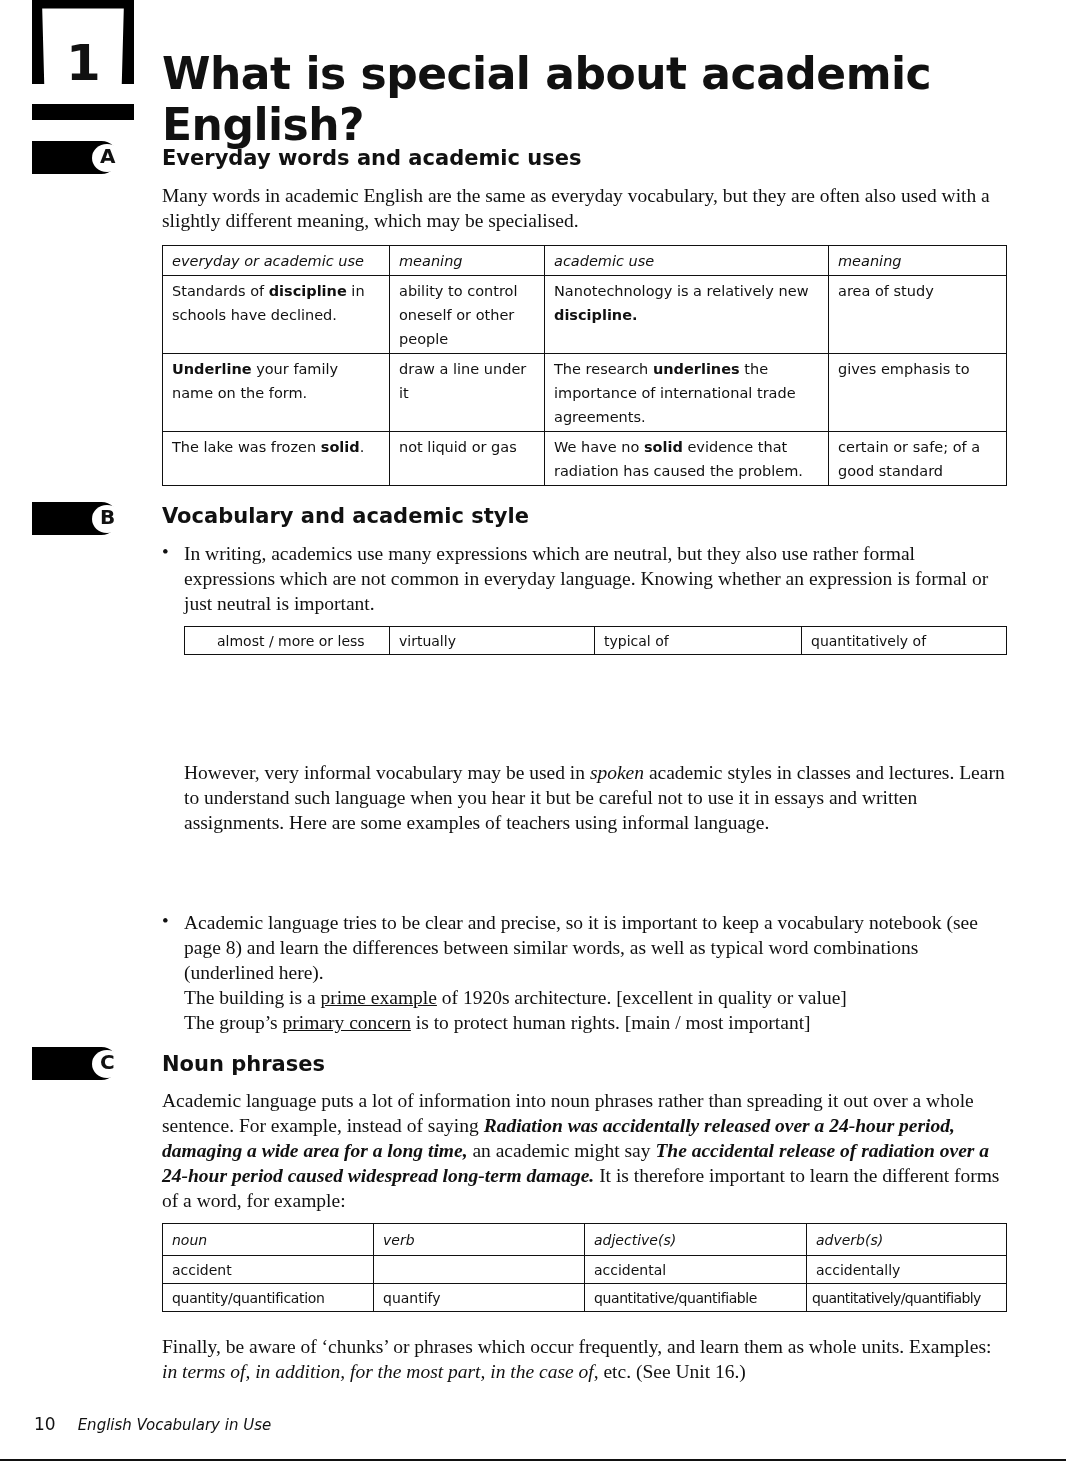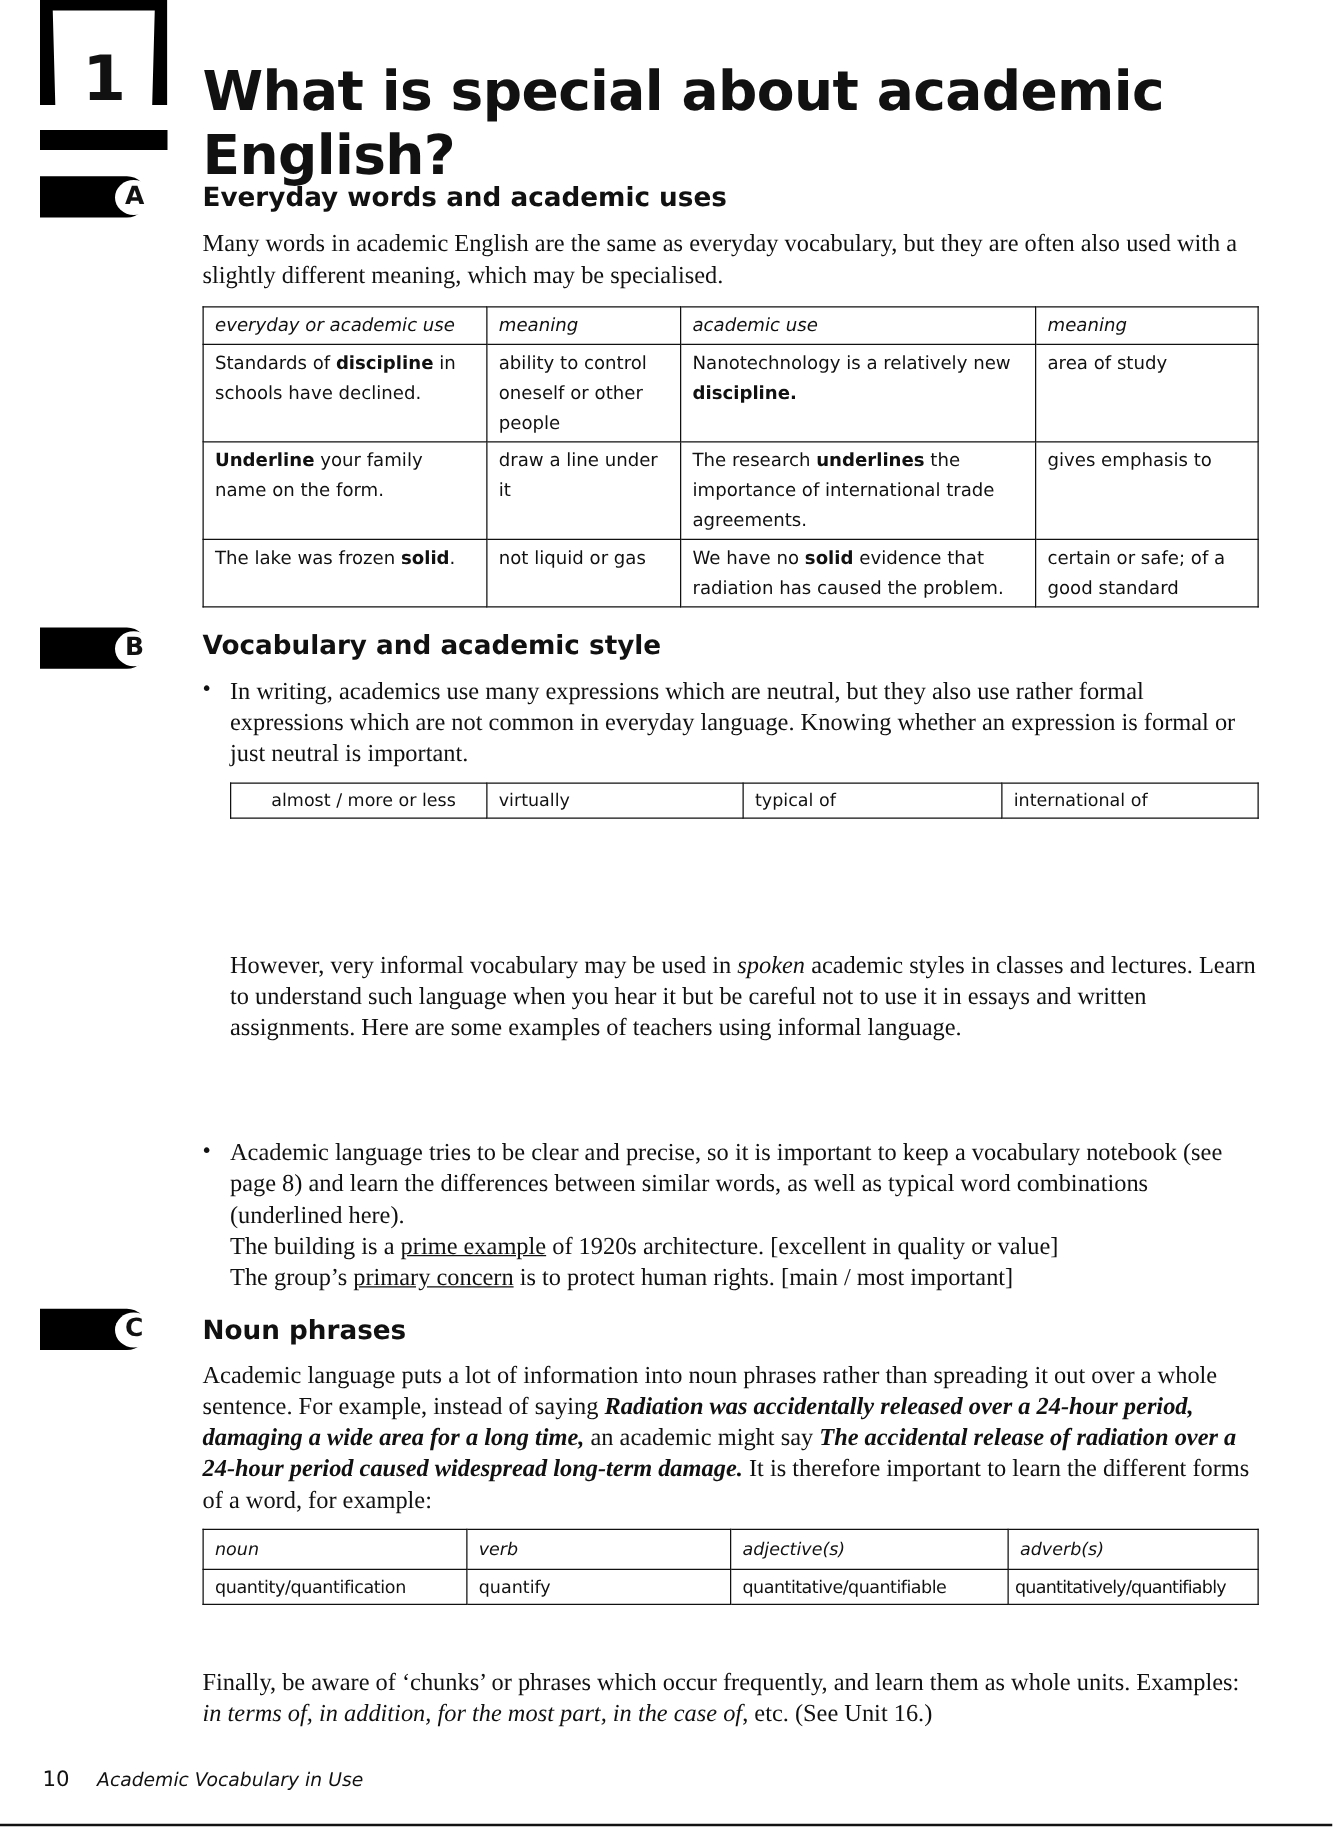--- a/index.html
+++ b/index.html
@@ -101,21 +101,21 @@
       <col style="width:205px">
       <col style="width:205px">
       <col style="width:207px">
       <col>
     </colgroup>
   <tbody>
   <tr>
     <td style="line-height:22px;padding-left:32px;">almost / more or less</td>
     <td style="line-height:22px;">virtually</td>
     <td style="line-height:22px;">typical of</td>
-    <td style="line-height:22px;">international of</td>
+    <td style="line-height:22px;">quantitatively of</td>
   </tr>
 </tbody>
   </table>
 
 <div class="para" style="top:760px; left:184px; width:825px;">
   <span>However, very informal vocabulary may be used in </span><em>spoken</em><span> academic styles in classes and lectures. Learn to understand such language when you hear it but be careful not to use it in essays and written assignments. Here are some examples of teachers using informal language.</span><br>
   <br>
 </div>
 
 <div class="bullet" style="top:910px;">•</div>
@@ -140,28 +140,34 @@
       <col>
     </colgroup>
   <tbody>
       <tr>
     <td class="h" style="line-height:26px;">noun</td>
     <td class="h" style="line-height:26px;">verb</td>
     <td class="h" style="line-height:26px;">adjective(s)</td>
     <td class="h" style="line-height:26px;">adverb(s)</td>
   </tr>
   <tr>
+    <td style="line-height:22px;">accident</td>
+    <td style="line-height:22px;"></td>
+    <td style="line-height:22px;">accidental</td>
+    <td style="line-height:22px;">accidentally</td>
+  </tr>
+  <tr>
     <td style="line-height:22px;letter-spacing:-0.3px">quantity/quantification</td>
     <td style="line-height:22px;">quantify</td>
     <td style="line-height:22px;letter-spacing:-0.4px">quantitative/quantifiable</td>
     <td style="line-height:22px;letter-spacing:-0.6px;padding-left:5px;padding-right:3px">quantitatively/quantifiably</td>
   </tr>
 </tbody>
   </table>
 
 <div class="para" style="top:1334px; width:848px;">
   <span>Finally, be aware of ‘chunks’ or phrases which occur frequently, and learn them as whole units. Examples: </span><em>in terms of, in addition, for the most part, in the case of</em><span>, etc. (See Unit 16.)</span>
 </div>
 
 <div class="footer">
-  <span class="num">10</span><span class="book">Academic Vocabulary in Use</span>
+  <span class="num">10</span><span class="book">English Vocabulary in Use</span>
 </div>
 <div class="bottom-rule"></div>
 
 </body></html>

